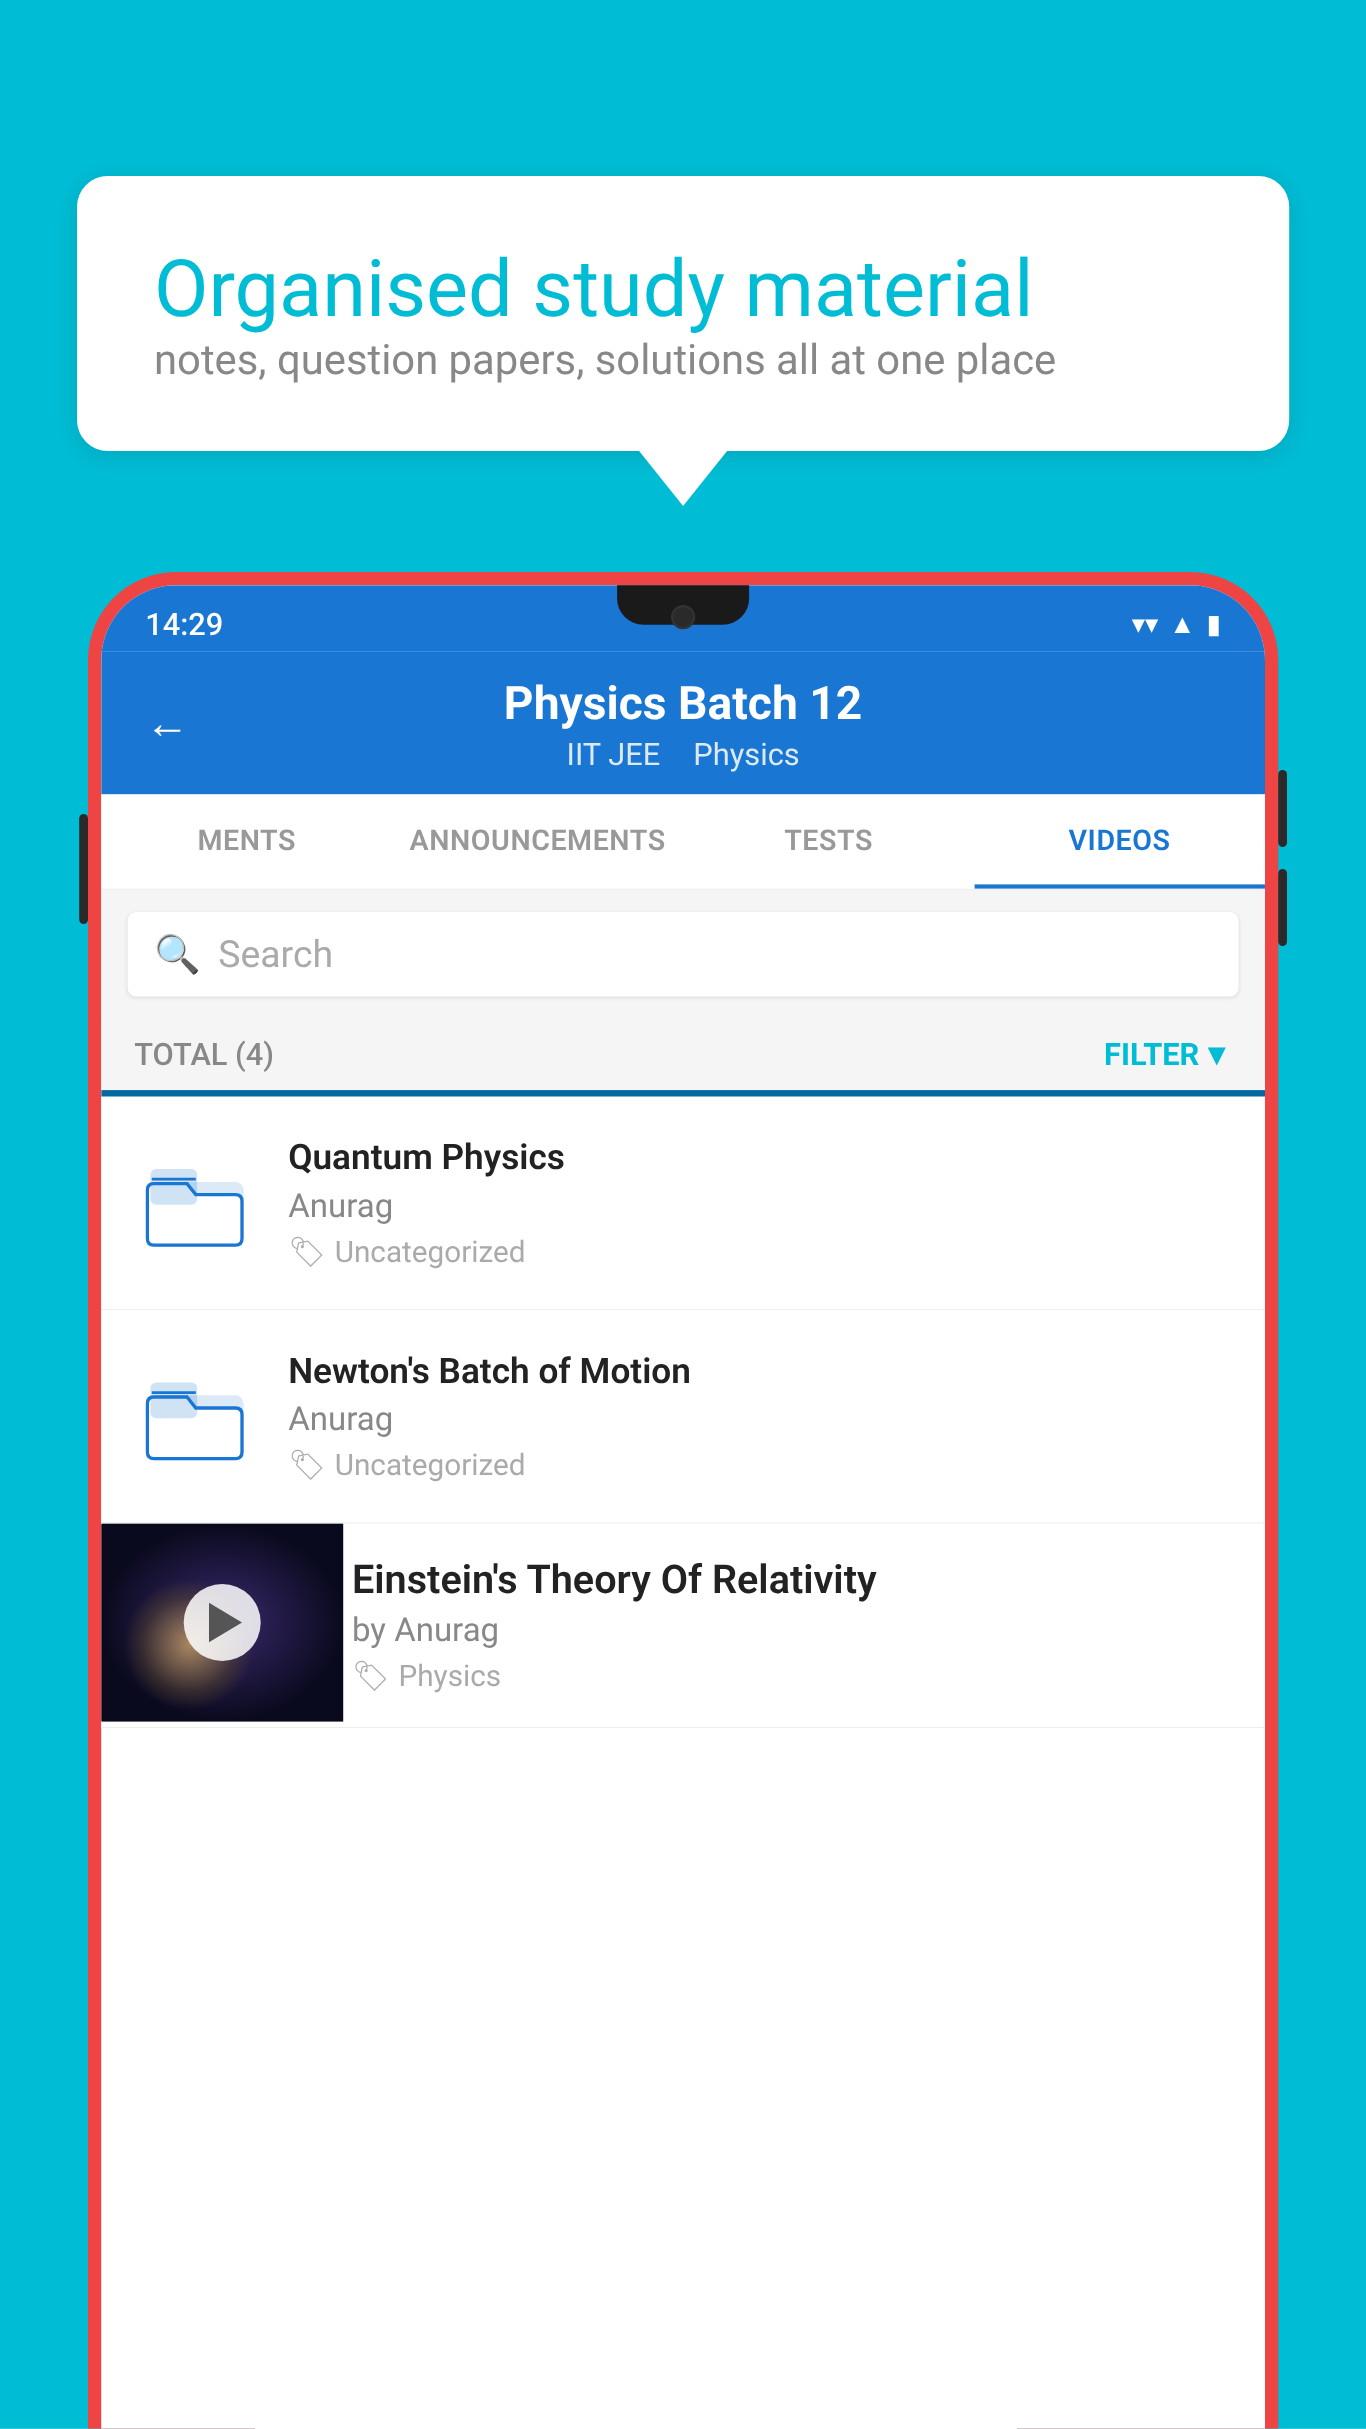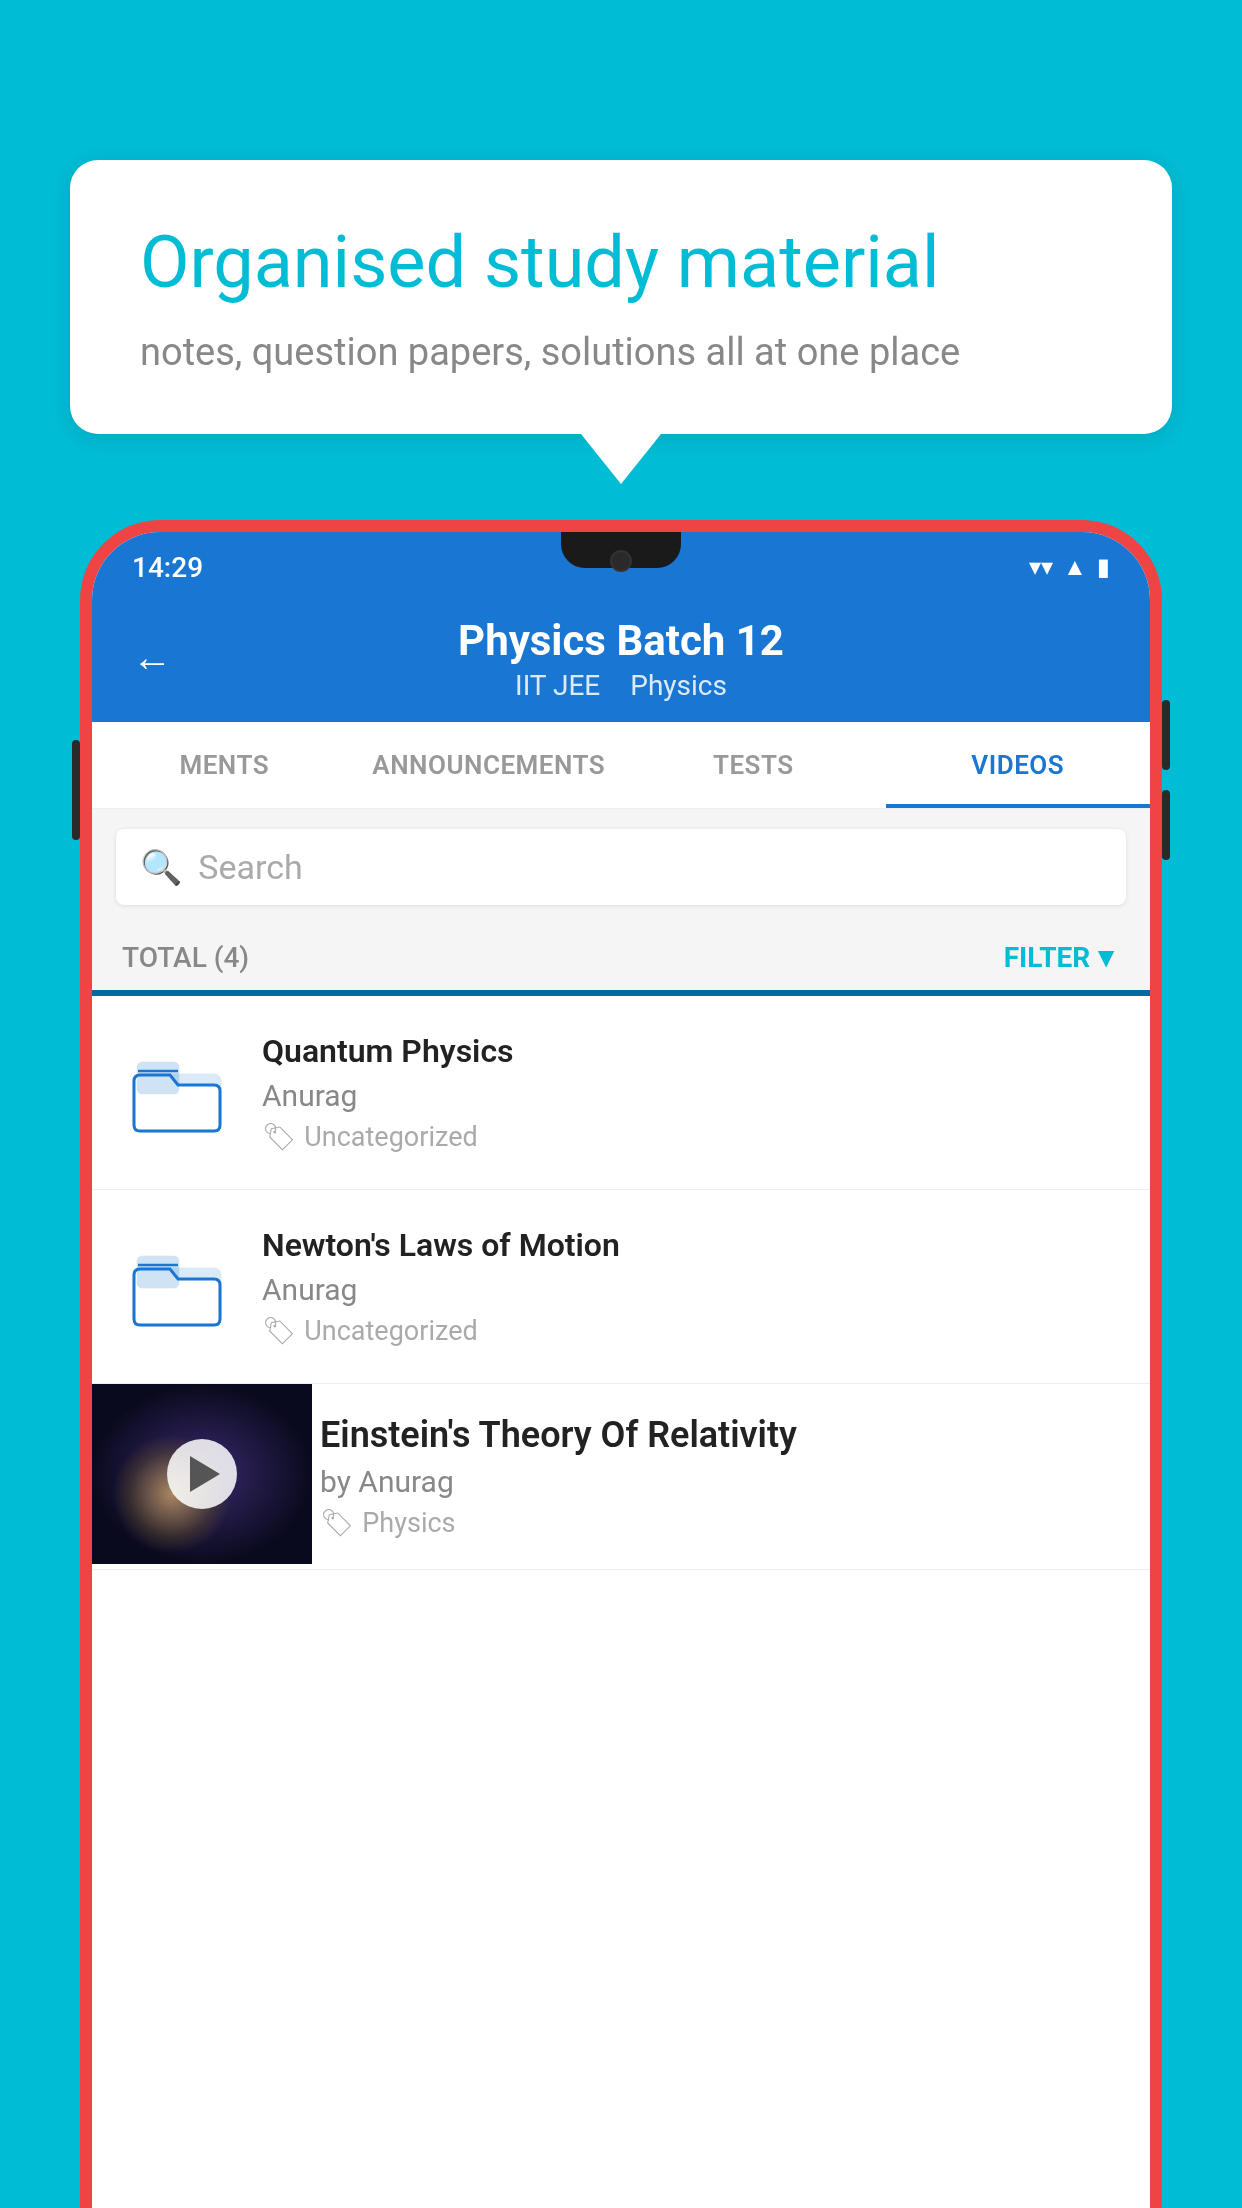--- a/index.html
+++ b/index.html
@@ -30,21 +30,20 @@
       padding: 60px 70px;
       width: 100%;
       box-shadow: 0 4px 20px rgba(0,0,0,0.1);
     }
 
     .speech-bubble-title {
       color: #00BCD4;
       font-size: 72px;
       font-weight: 400;
       line-height: 1.2;
-      margin-bottom: 24px;
     }
 
     .speech-bubble-subtitle {
       color: #888;
       font-size: 38px;
       font-weight: 400;
     }
 
     .speech-bubble-arrow {
       width: 0;
@@ -514,21 +513,21 @@
         <div class="video-item">
           <div class="video-thumb">
             <svg class="folder-svg" viewBox="0 0 90 80" fill="none" xmlns="http://www.w3.org/2000/svg">
               <rect x="2" y="22" width="86" height="56" rx="6" fill="#1976D2" opacity="0.15" stroke="#1976D2" stroke-width="3"></rect>
               <path d="M2 28 Q2 22 8 22 H38 L46 32 H82 Q88 32 88 38 V72 Q88 78 82 78 H8 Q2 78 2 72 Z" fill="white" stroke="#1976D2" stroke-width="3"></path>
               <rect x="6" y="10" width="40" height="30" rx="4" fill="#1976D2" opacity="0.2" stroke="#1976D2" stroke-width="2.5"></rect>
               <path d="M6 18 H46" stroke="#1976D2" stroke-width="2.5"></path>
             </svg>
           </div>
           <div class="video-info">
-            <div class="video-title">Newton's Laws of Motion</div>
+            <div class="video-title">Newton's Batch of Motion</div>
             <div class="video-author">Anurag</div>
             <div class="video-tag">
               <span>🏷</span>
               <span>Uncategorized</span>
             </div>
           </div>
         </div>
 
         <div class="video-item-thumb">
           <div class="einstein-thumb">

